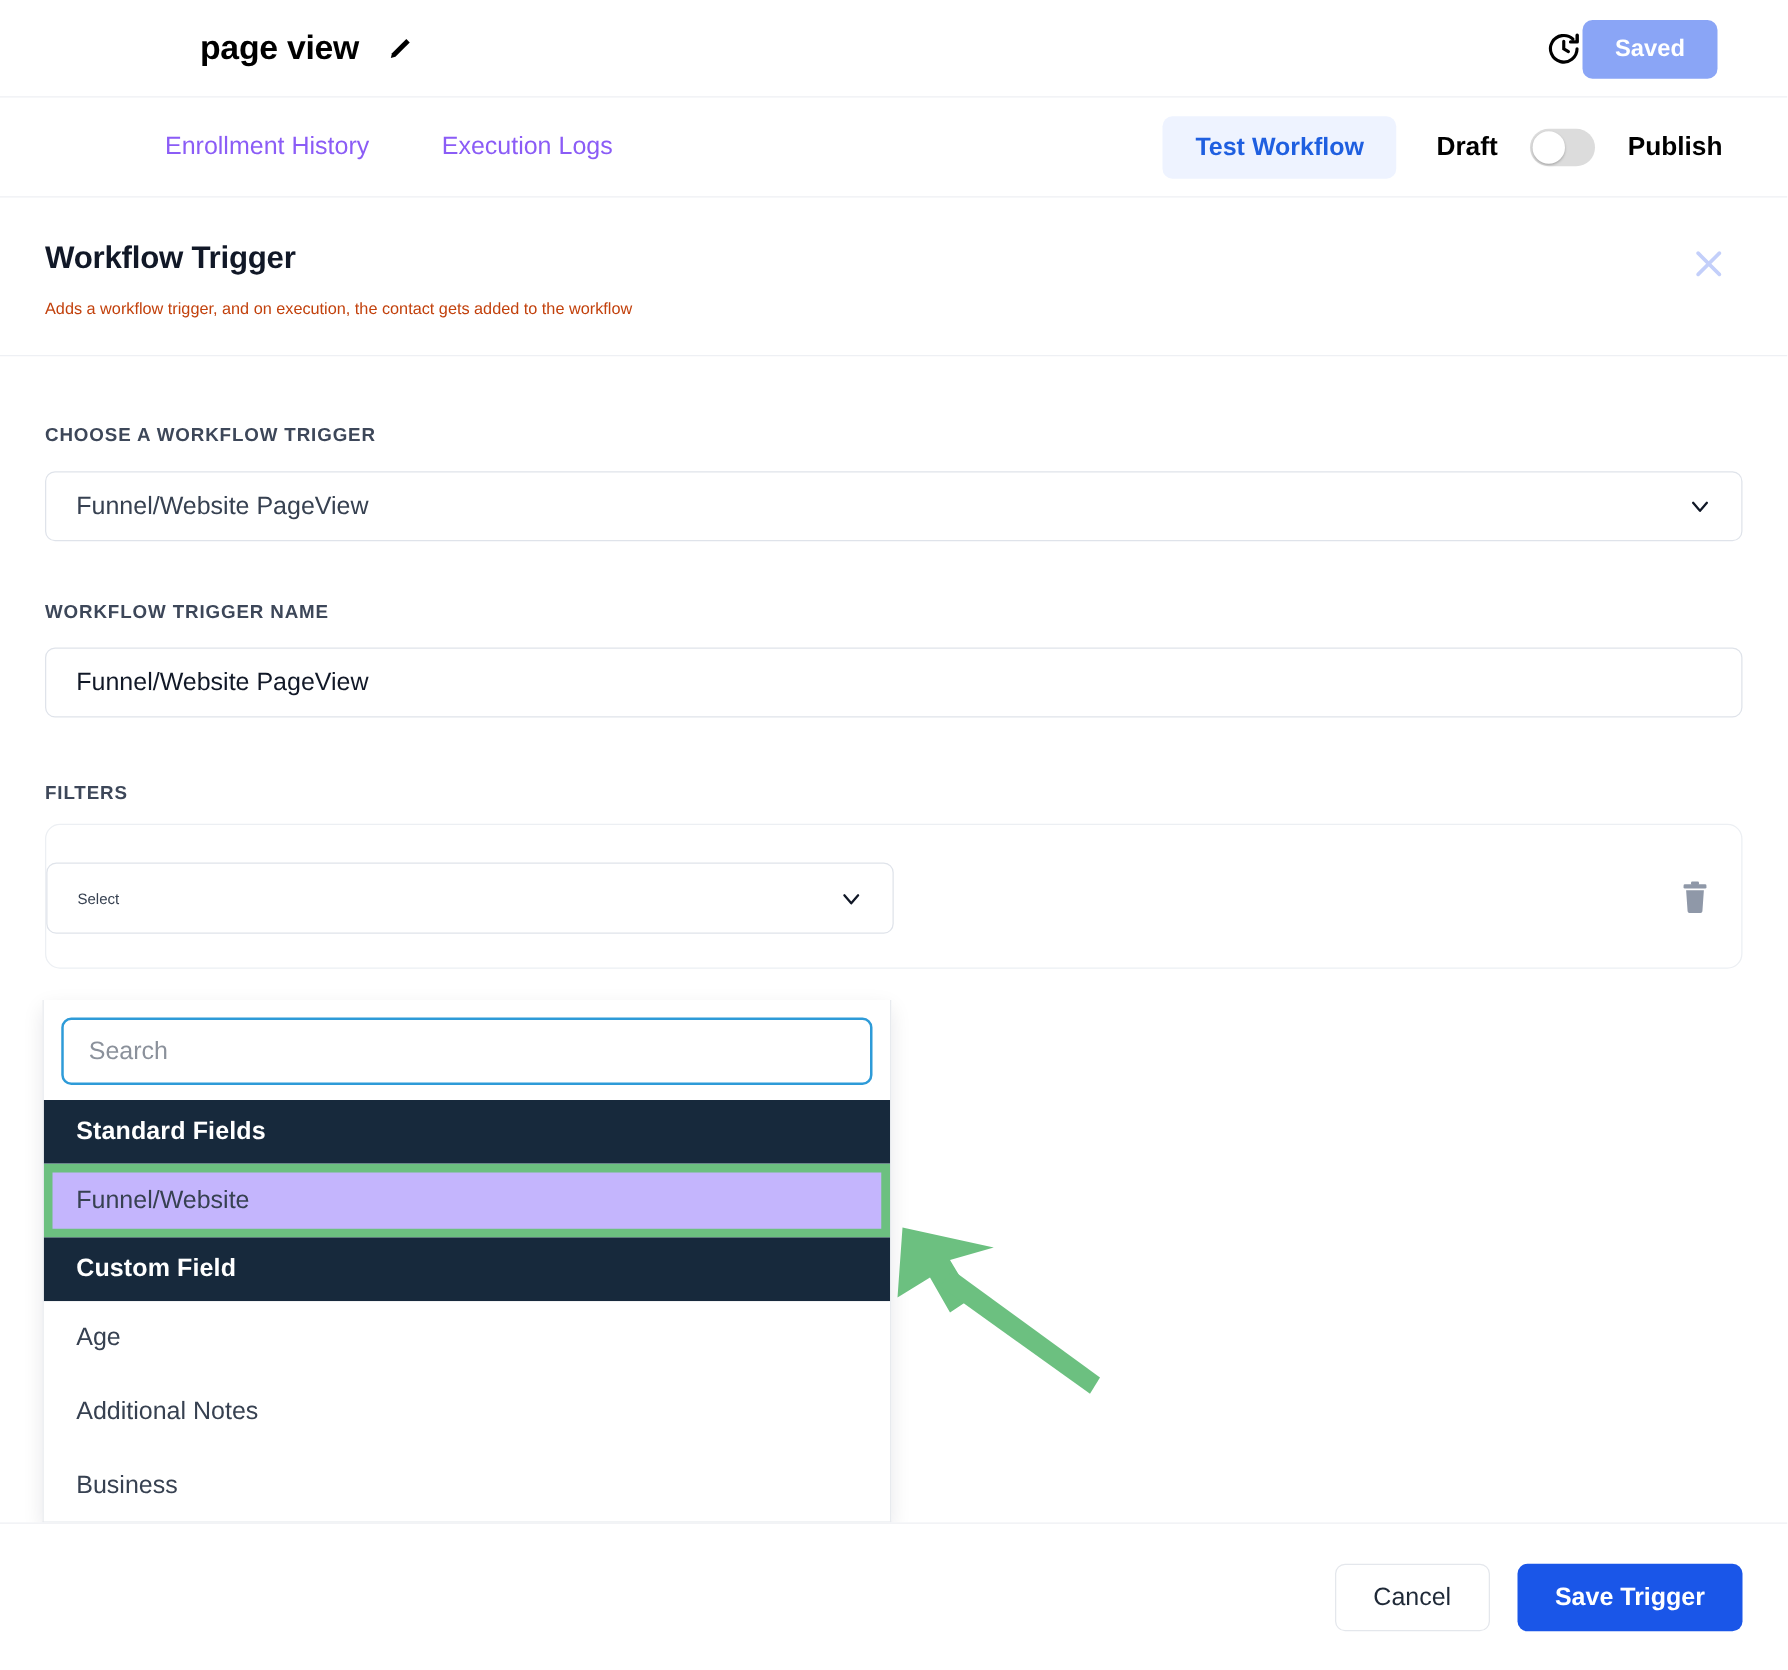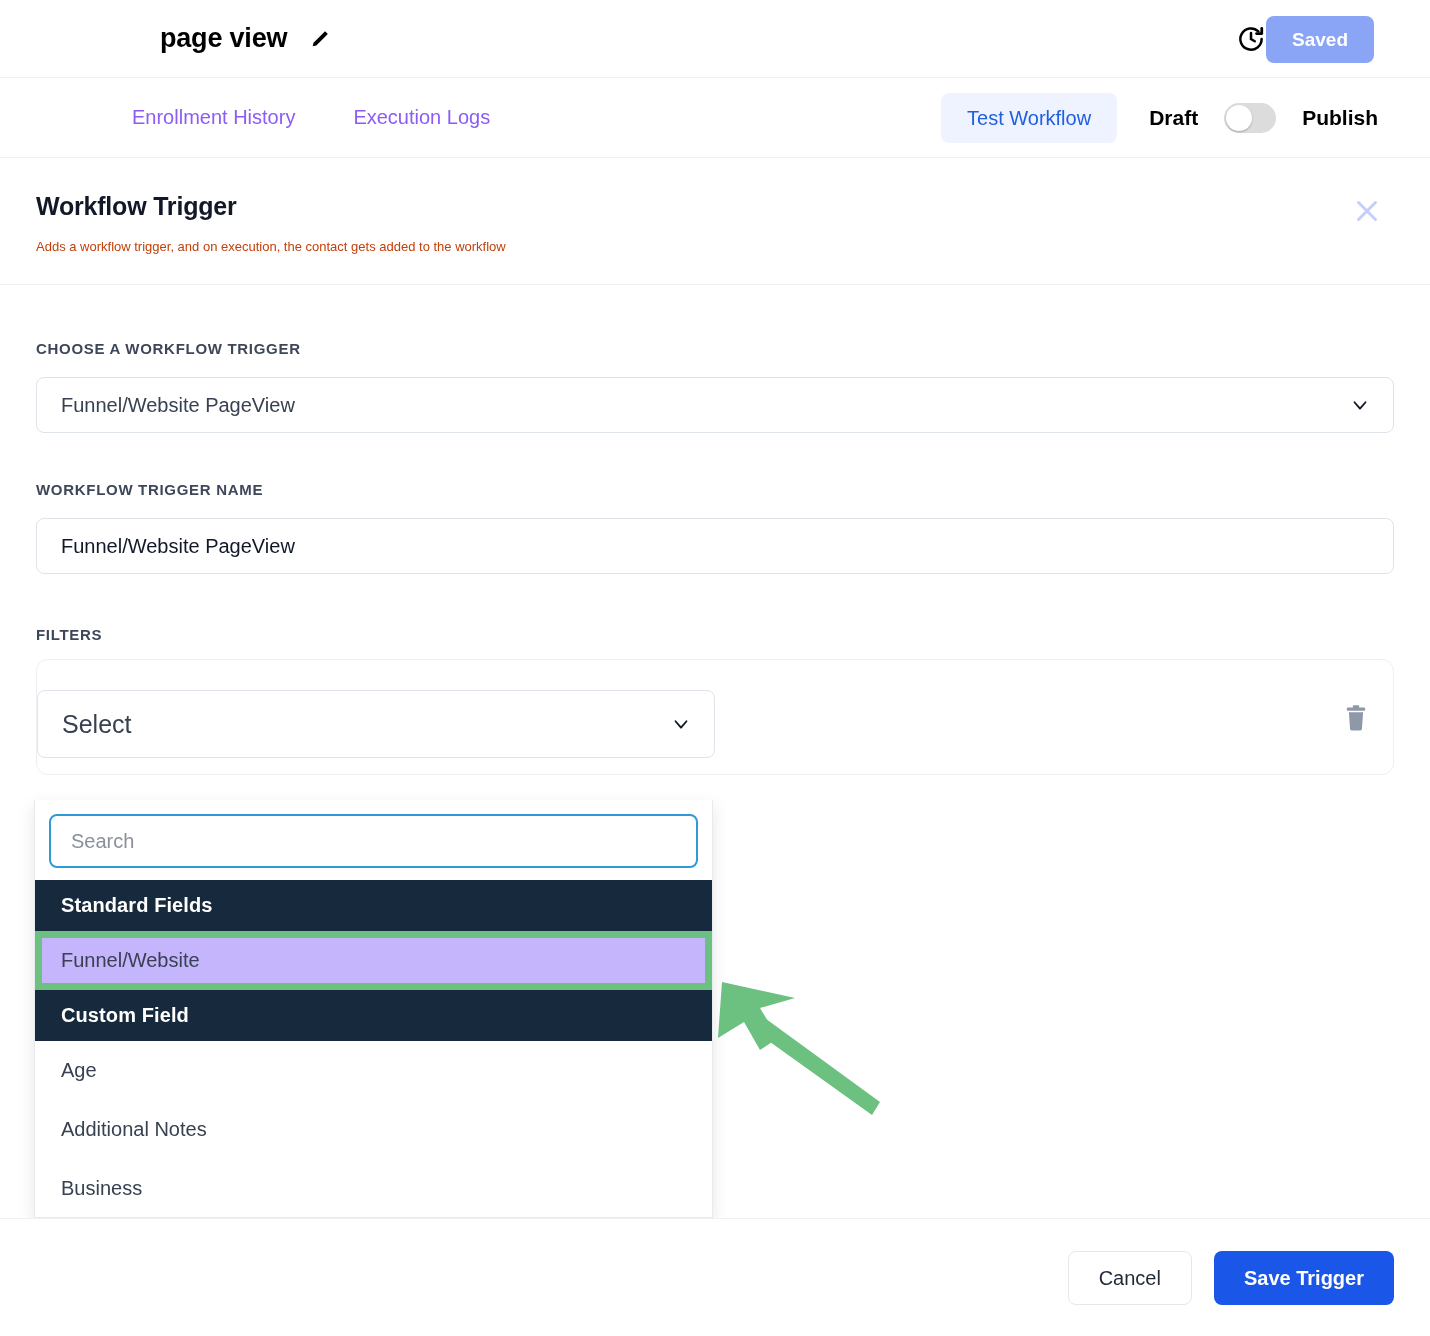--- a/index.html
+++ b/index.html
@@ -79,21 +79,21 @@
     right: 52px;
     top: 0;
     height: 80px;
     display: flex;
     align-items: center;
   }
   .test-wf {
     background: #eef3ff;
     color: #1f5fe0;
     font-size: 20px;
-    font-weight: 400;
+    font-weight: 700;
     padding: 15px 26px;
     border-radius: 8px;
     border: none;
     font-family: "Liberation Sans", sans-serif;
     cursor: pointer;
     line-height: 1;
   }
   .publish-group {
     display: flex;
     align-items: center;
@@ -189,28 +189,28 @@
     border-radius: 12px;
     height: 116px;
     position: relative;
     background: #fff;
   }
   .filters-select {
     position: absolute;
     left: 0px;
     top: 30px;
     width: 678px;
-    height: 68px;
+    height: 57px;
     border: 1px solid #dfe3ea;
     border-radius: 8px;
     background: #fff;
     display: flex;
     align-items: center;
     padding: 0 24px;
-    font-size: 25px;
+    font-size: 12px;
     color: #374151;
     cursor: pointer;
   }
   .filters-select .chev { position:absolute; right:22px; top:50%; transform:translateY(-50%); line-height:0; }
   .trash-btn {
     position: absolute;
     right: 24px;
     top: 44px;
     cursor: pointer;
     line-height: 0;

